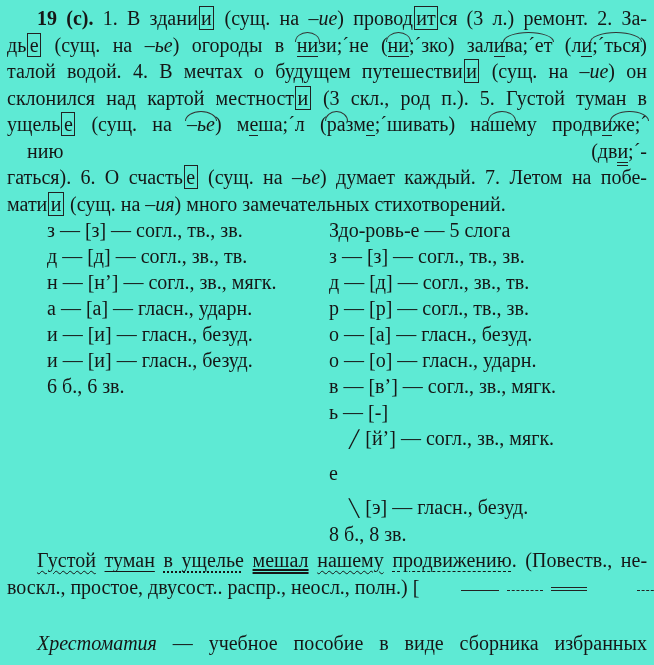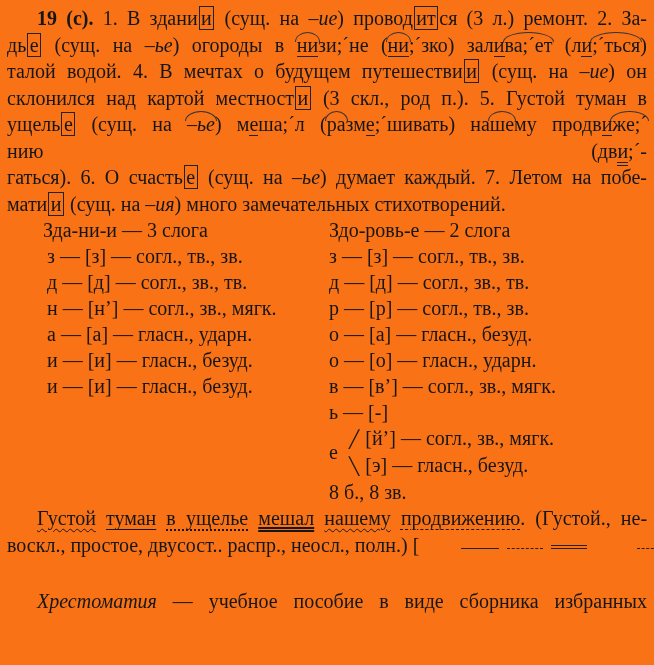--- a/index.html
+++ b/index.html
@@ -1,30 +1,30 @@
 <!DOCTYPE html>
 <html lang="ru"><head>
 <meta charset="utf-8">
 <style>
   html,body{margin:0;padding:0;background:#fff;}
   .page{
     box-sizing:border-box;
     width:654px;height:665px;
     padding:5px 7px 0 7px;
     overflow:hidden;
-    background:#f97316;
+    background:#5eead4;
     color:#161616;
     font-family:"Liberation Serif","DejaVu Serif",serif;
     font-size:20px;
   }
   
   .xline{line-height:26.5px;white-space:nowrap;}
   .jl{text-align:justify;text-align-last:justify;white-space:normal;}
   .indent{padding-left:30px;}
-  .flexline{display:flex;justify-content:space-between;}
+  .flexline{display:flex;justify-content:space-between;margin-left:20px;}
   
   .b{font-weight:bold;}
   .i{font-style:italic;}
   .bx{border:1.2px solid #222;padding:0 1.5px;margin:0 1px;}
   .u{border-bottom:1.4px solid #222;}
   .uu{border-bottom:4px double #222;}
   .arc{position:relative;}
   .arc::before{
     content:"";position:absolute;left:-2px;right:-2px;top:-2px;height:9px;
     border:1.2px solid #333;border-bottom:none;
@@ -37,21 +37,21 @@
   .dbl{text-decoration-line:underline;text-decoration-style:double;text-underline-offset:2px;}
   
   .cols{display:flex;}
   .colL{width:322px;box-sizing:border-box;padding-left:36px;}
   .colR{flex:1;}
   .prow{line-height:26px;white-space:nowrap;}
   .ptitle{line-height:26px;white-space:nowrap;}
   .colL .prow{padding-left:4px;}
   .esplit{display:flex;align-items:center;}
   .eletter{width:18px;display:inline-block;}
-  .erows{display:flex;flex-direction:column;}
+  .erows{display:flex;flex-direction:column;gap:42px;}
   .erow{line-height:26px;white-space:nowrap;}
   .slash{font-family:"DejaVu Sans",sans-serif;font-size:17px;padding:0 6px 0 2px;}
   
   .parse1{line-height:27px;}
   .parse2{line-height:27px;white-space:nowrap;}
   .scheme{white-space:nowrap;}
   .seg{display:inline-block;height:11px;vertical-align:3px;margin:0 4px;}
   .seg-solid{width:38px;border-bottom:1.7px solid #222;}
   .seg-dashdot{width:36px;border-bottom:1.7px dashed #222;}
   .seg-double{width:36px;border-bottom:4px double #222;}
@@ -79,50 +79,50 @@
     <div class="xline flexline">
       <span><span>нию</span></span>
       <span><span>(дв</span><span class="uu">и</span><span>;´-</span></span>
     </div>
     <div class="xline jl"><span>гаться). 6. О счасть</span><span class="bx">е</span><span> (сущ. на </span><span class="i">–ье</span><span>) думает каждый. 7. Летом на побе-</span></div>
     <div class="xline"><span>мати</span><span class="bx">и</span><span> (сущ. на </span><span class="i">–ия</span><span>) много замечательных стихотворений.</span></div>
   </div>
 
   <div class="cols">
     <div class="colL">
-      <div class="ptitle">Зда-ни-и — 3 слога</div>
       <div class="prow">з — [з] — согл., тв., зв.</div>
       <div class="prow">д — [д] — согл., зв., тв.</div>
       <div class="prow">н — [н’] — согл., зв., мягк.</div>
       <div class="prow">а — [а] — гласн., ударн.</div>
       <div class="prow">и — [и] — гласн., безуд.</div>
       <div class="prow">и — [и] — гласн., безуд.</div>
+      <div class="prow">6 б., 6 зв.</div>
     </div>
     <div class="colR">
-      <div class="ptitle">Здо-ровь-е — 2 слога</div>
+      <div class="ptitle">Здо-ровь-е — 5 слога</div>
       <div class="prow">з — [з] — согл., тв., зв.</div>
       <div class="prow">д — [д] — согл., зв., тв.</div>
       <div class="prow">р — [р] — согл., тв., зв.</div>
       <div class="prow">о — [а] — гласн., безуд.</div>
       <div class="prow">о — [о] — гласн., ударн.</div>
       <div class="prow">в — [в’] — согл., зв., мягк.</div>
       <div class="prow">ь — [-]</div>
       <div class="esplit">
         <span class="eletter">е</span>
         <span class="erows">
           <span class="erow"><span class="slash">╱</span><span>[й’] — согл., зв., мягк.</span></span>
           <span class="erow"><span class="slash">╲</span><span>[э] — гласн., безуд.</span></span>
         </span>
       </div>
       <div class="prow">8 б., 8 зв.</div>
     </div>
   </div>
 
   <div>
-    <div class="parse1 jl indent"><span class="w">Густой</span><span> </span><span class="sld">туман</span><span> </span><span class="dot">в ущелье</span><span> </span><span class="dbl">мешал</span><span> </span><span class="w">нашему</span><span> </span><span class="dsh">продвижению</span><span>. (Густой., не-</span></div>
+    <div class="parse1 jl indent"><span class="w">Густой</span><span> </span><span class="sld">туман</span><span> </span><span class="dot">в ущелье</span><span> </span><span class="dbl">мешал</span><span> </span><span class="w">нашему</span><span> </span><span class="dsh">продвижению</span><span>. (Повеств., не-</span></div>
     <div class="parse2">
       <span>воскл., простое, двусост.. распр., неосл., полн.) </span><span class="scheme"><span>[</span><span class="seg seg-wavy seg-wavy1">&nbsp;&nbsp;&nbsp;&nbsp;&nbsp;&nbsp;&nbsp;&nbsp;</span><span class="seg seg-solid"></span><span class="seg seg-dashdot"></span><span class="seg seg-double"></span><span class="seg seg-wavy seg-wavy2">&nbsp;&nbsp;&nbsp;&nbsp;&nbsp;&nbsp;&nbsp;&nbsp;&nbsp;</span><span class="seg seg-dash"></span></span>
     </div>
   </div>
 
   <div>
     <div class="def1 jl indent"><span class="i">Хрестоматия</span><span> — учебное пособие в виде сборника избранных</span></div>
   </div>
 
 </div>

